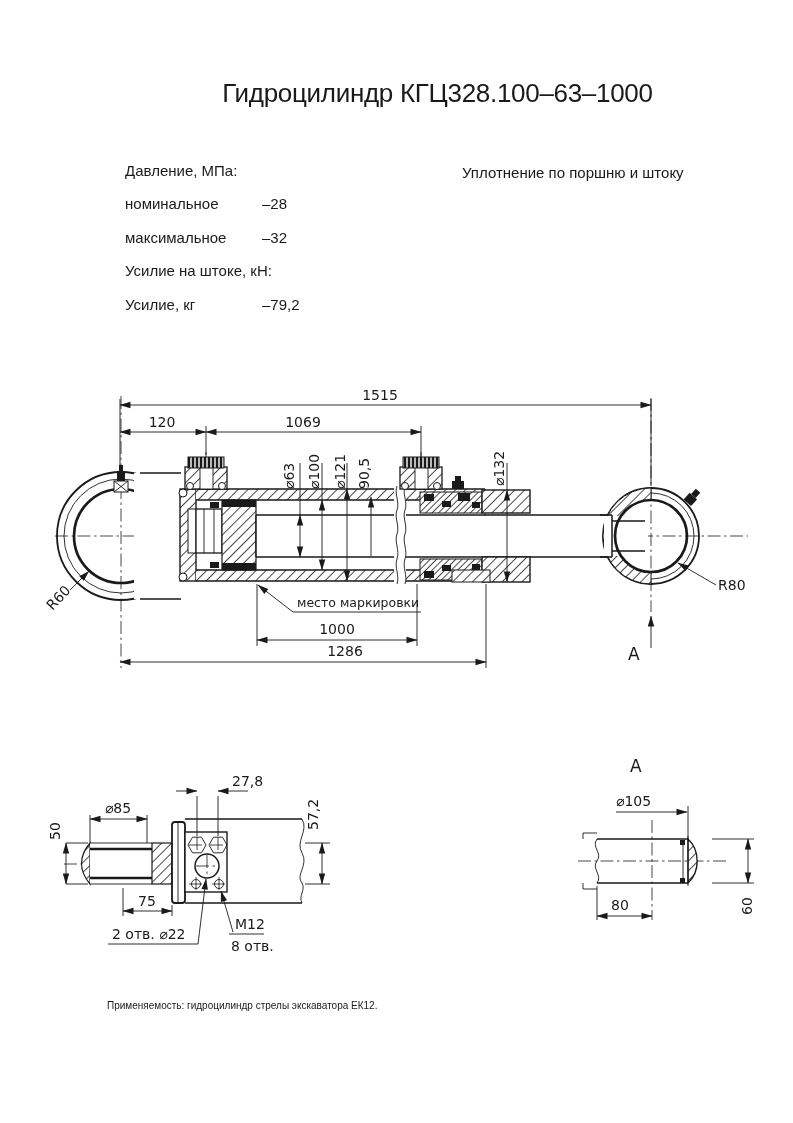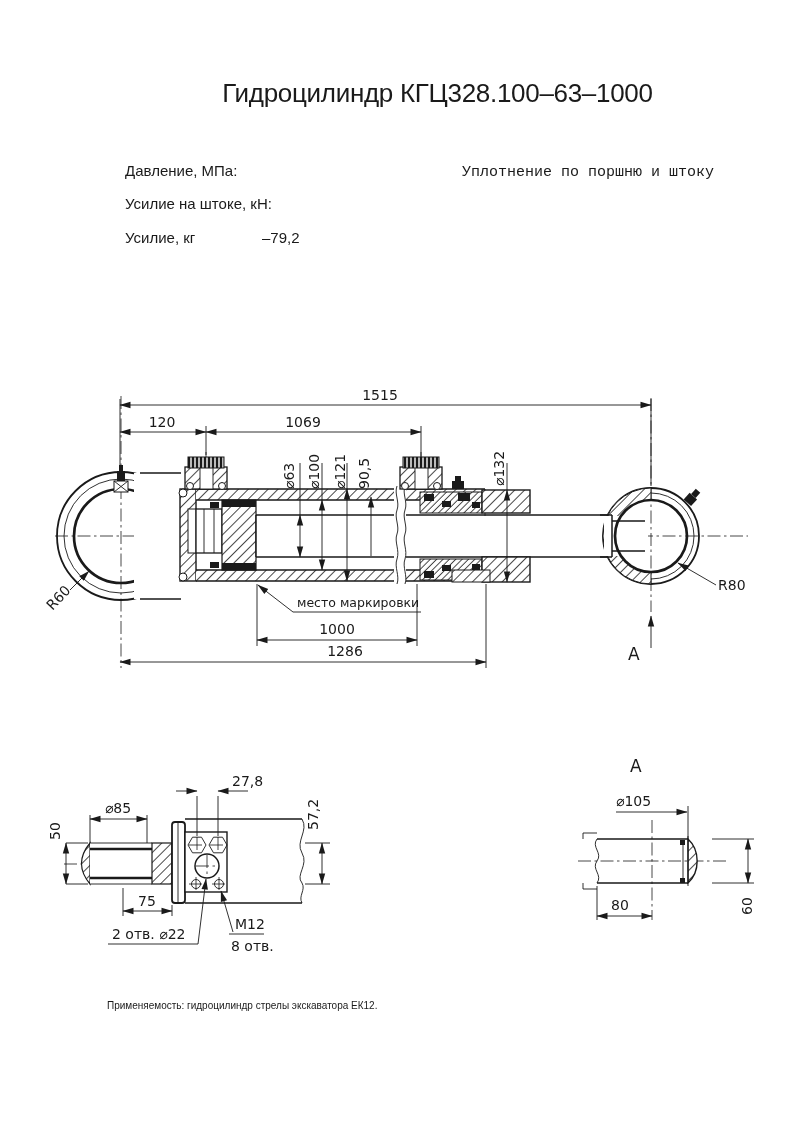--- a/index.html
+++ b/index.html
@@ -3,21 +3,21 @@
 <meta charset="utf-8">
 <style>
   html,body{margin:0;padding:0;background:#ffffff;}
   #page{position:relative;width:793px;height:1123px;background:#fff;overflow:hidden;
         font-family:"Liberation Sans",sans-serif;color:#1a1a1a;}
   #title{position:absolute;left:0;top:78px;width:793px;text-align:center;
          font-size:26px;letter-spacing:-.3px;white-space:nowrap;padding-left:41px;}
   #specs{position:absolute;left:125px;top:150px;font-size:15px;line-height:25.4px;white-space:nowrap;}
   .spec-row{display:flex;margin-top:8px;}
   .spec-label{width:137px;}
-  #sealnote{position:absolute;left:462px;top:160px;font-size:15px;line-height:26px;white-space:nowrap;font-family:Liberation Mono, monospace;}
+  #sealnote{position:absolute;left:462px;top:160px;font-size:15px;line-height:26px;white-space:nowrap;}
   #apply{position:absolute;left:107px;top:1000px;font-size:10px;white-space:nowrap;}
   #watermark{position:absolute;left:183px;top:494px;font-family:"DejaVu Sans",sans-serif;
              font-size:46px;letter-spacing:2px;color:rgba(140,155,215,0.55);z-index:6;white-space:nowrap;}
   svg{position:absolute;left:0;top:0;z-index:2;}
   .s  {stroke:#1a1a1a;fill:none;stroke-width:1.5;}
   .sA {stroke:#1a1a1a;fill:none;stroke-width:1.8;}
   .s1 {stroke:#1a1a1a;fill:none;stroke-width:0.9;}
   .s2 {stroke:#1a1a1a;fill:none;stroke-width:2.7;}
   .cl {stroke:#1a1a1a;fill:none;stroke-width:0.8;stroke-dasharray:13 3.5 2.5 3.5;}
   .dim{stroke:#1a1a1a;fill:none;stroke-width:0.9;}
@@ -30,20 +30,28 @@
 <body>
 
 <div id="page">
 
   <div id="title">Гидроцилиндр КГЦ328.100–63–1000</div>
 
   <div id="specs">
     <div class="spec-row">
         <span class="spec-label">Давление, МПа:</span>
         <span></span>
+      </div>
+    <div class="spec-row">
+        <span class="spec-label">номинальное</span>
+        <span>–28</span>
+      </div>
+    <div class="spec-row">
+        <span class="spec-label">максимальное</span>
+        <span>–32</span>
       </div>
     <div class="spec-row">
         <span class="spec-label">Усилие на штоке, кН:</span>
         <span></span>
       </div>
     <div class="spec-row">
         <span class="spec-label">Усилие, кг</span>
         <span>–79,2</span>
       </div>
   </div>

